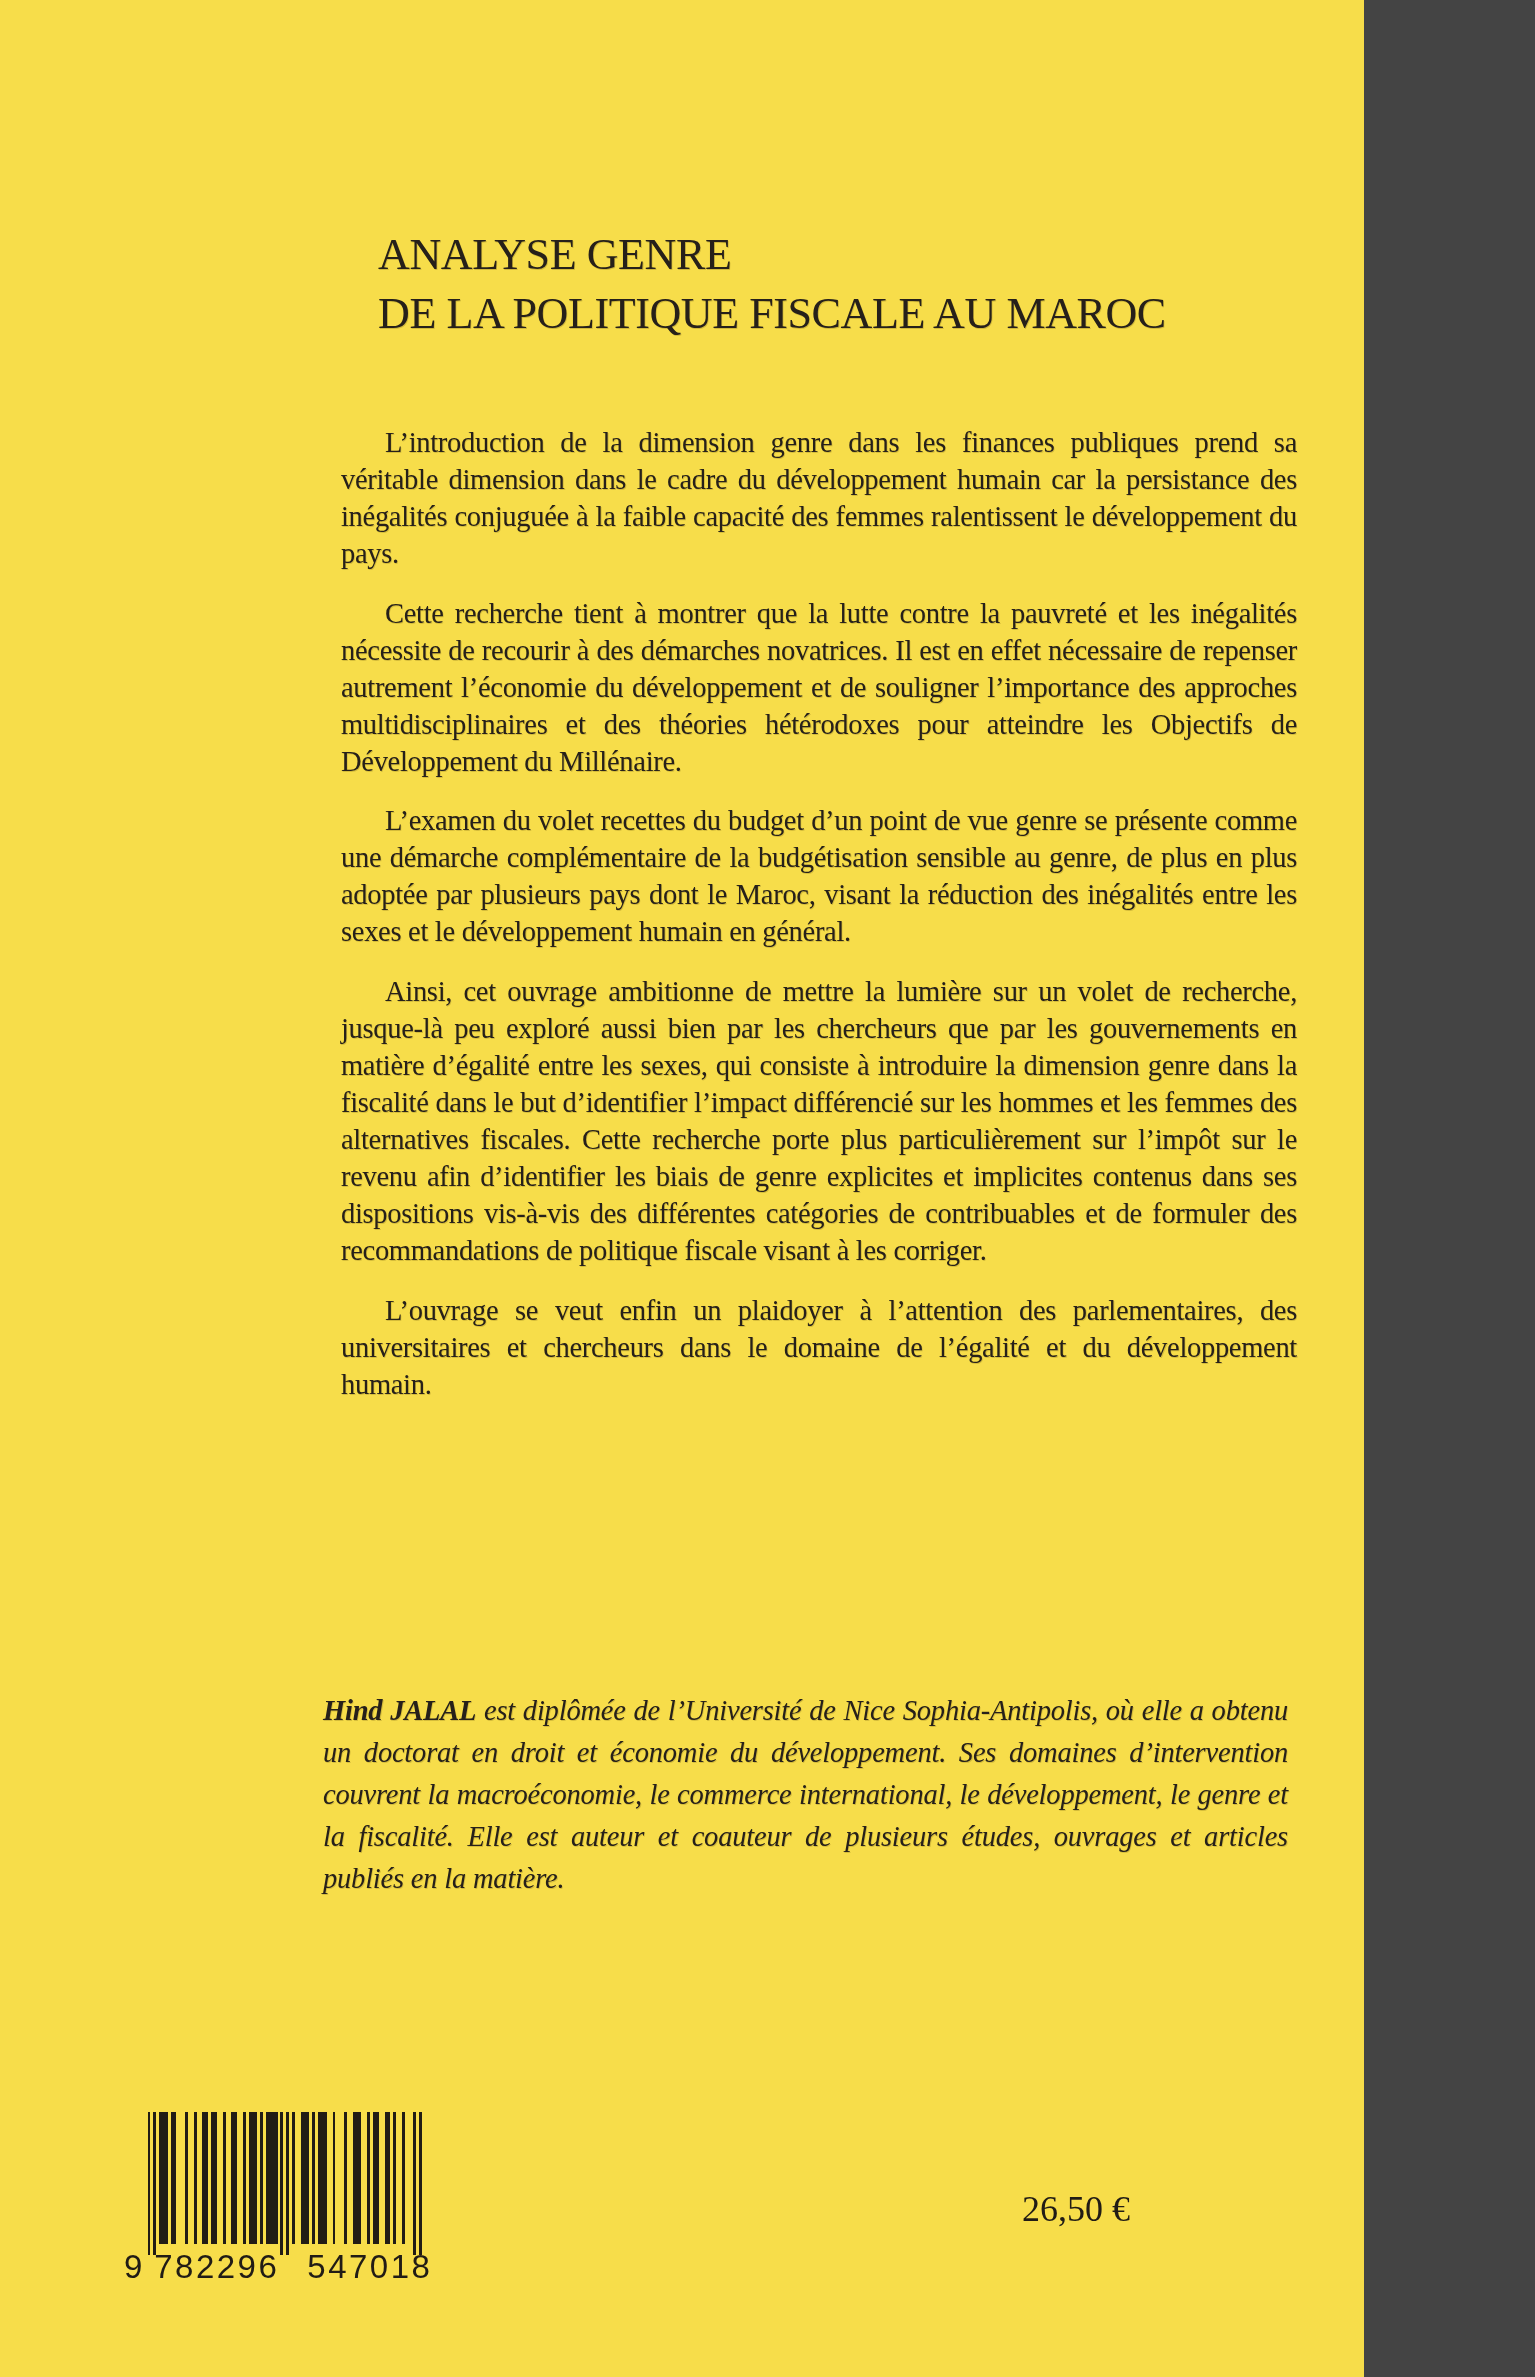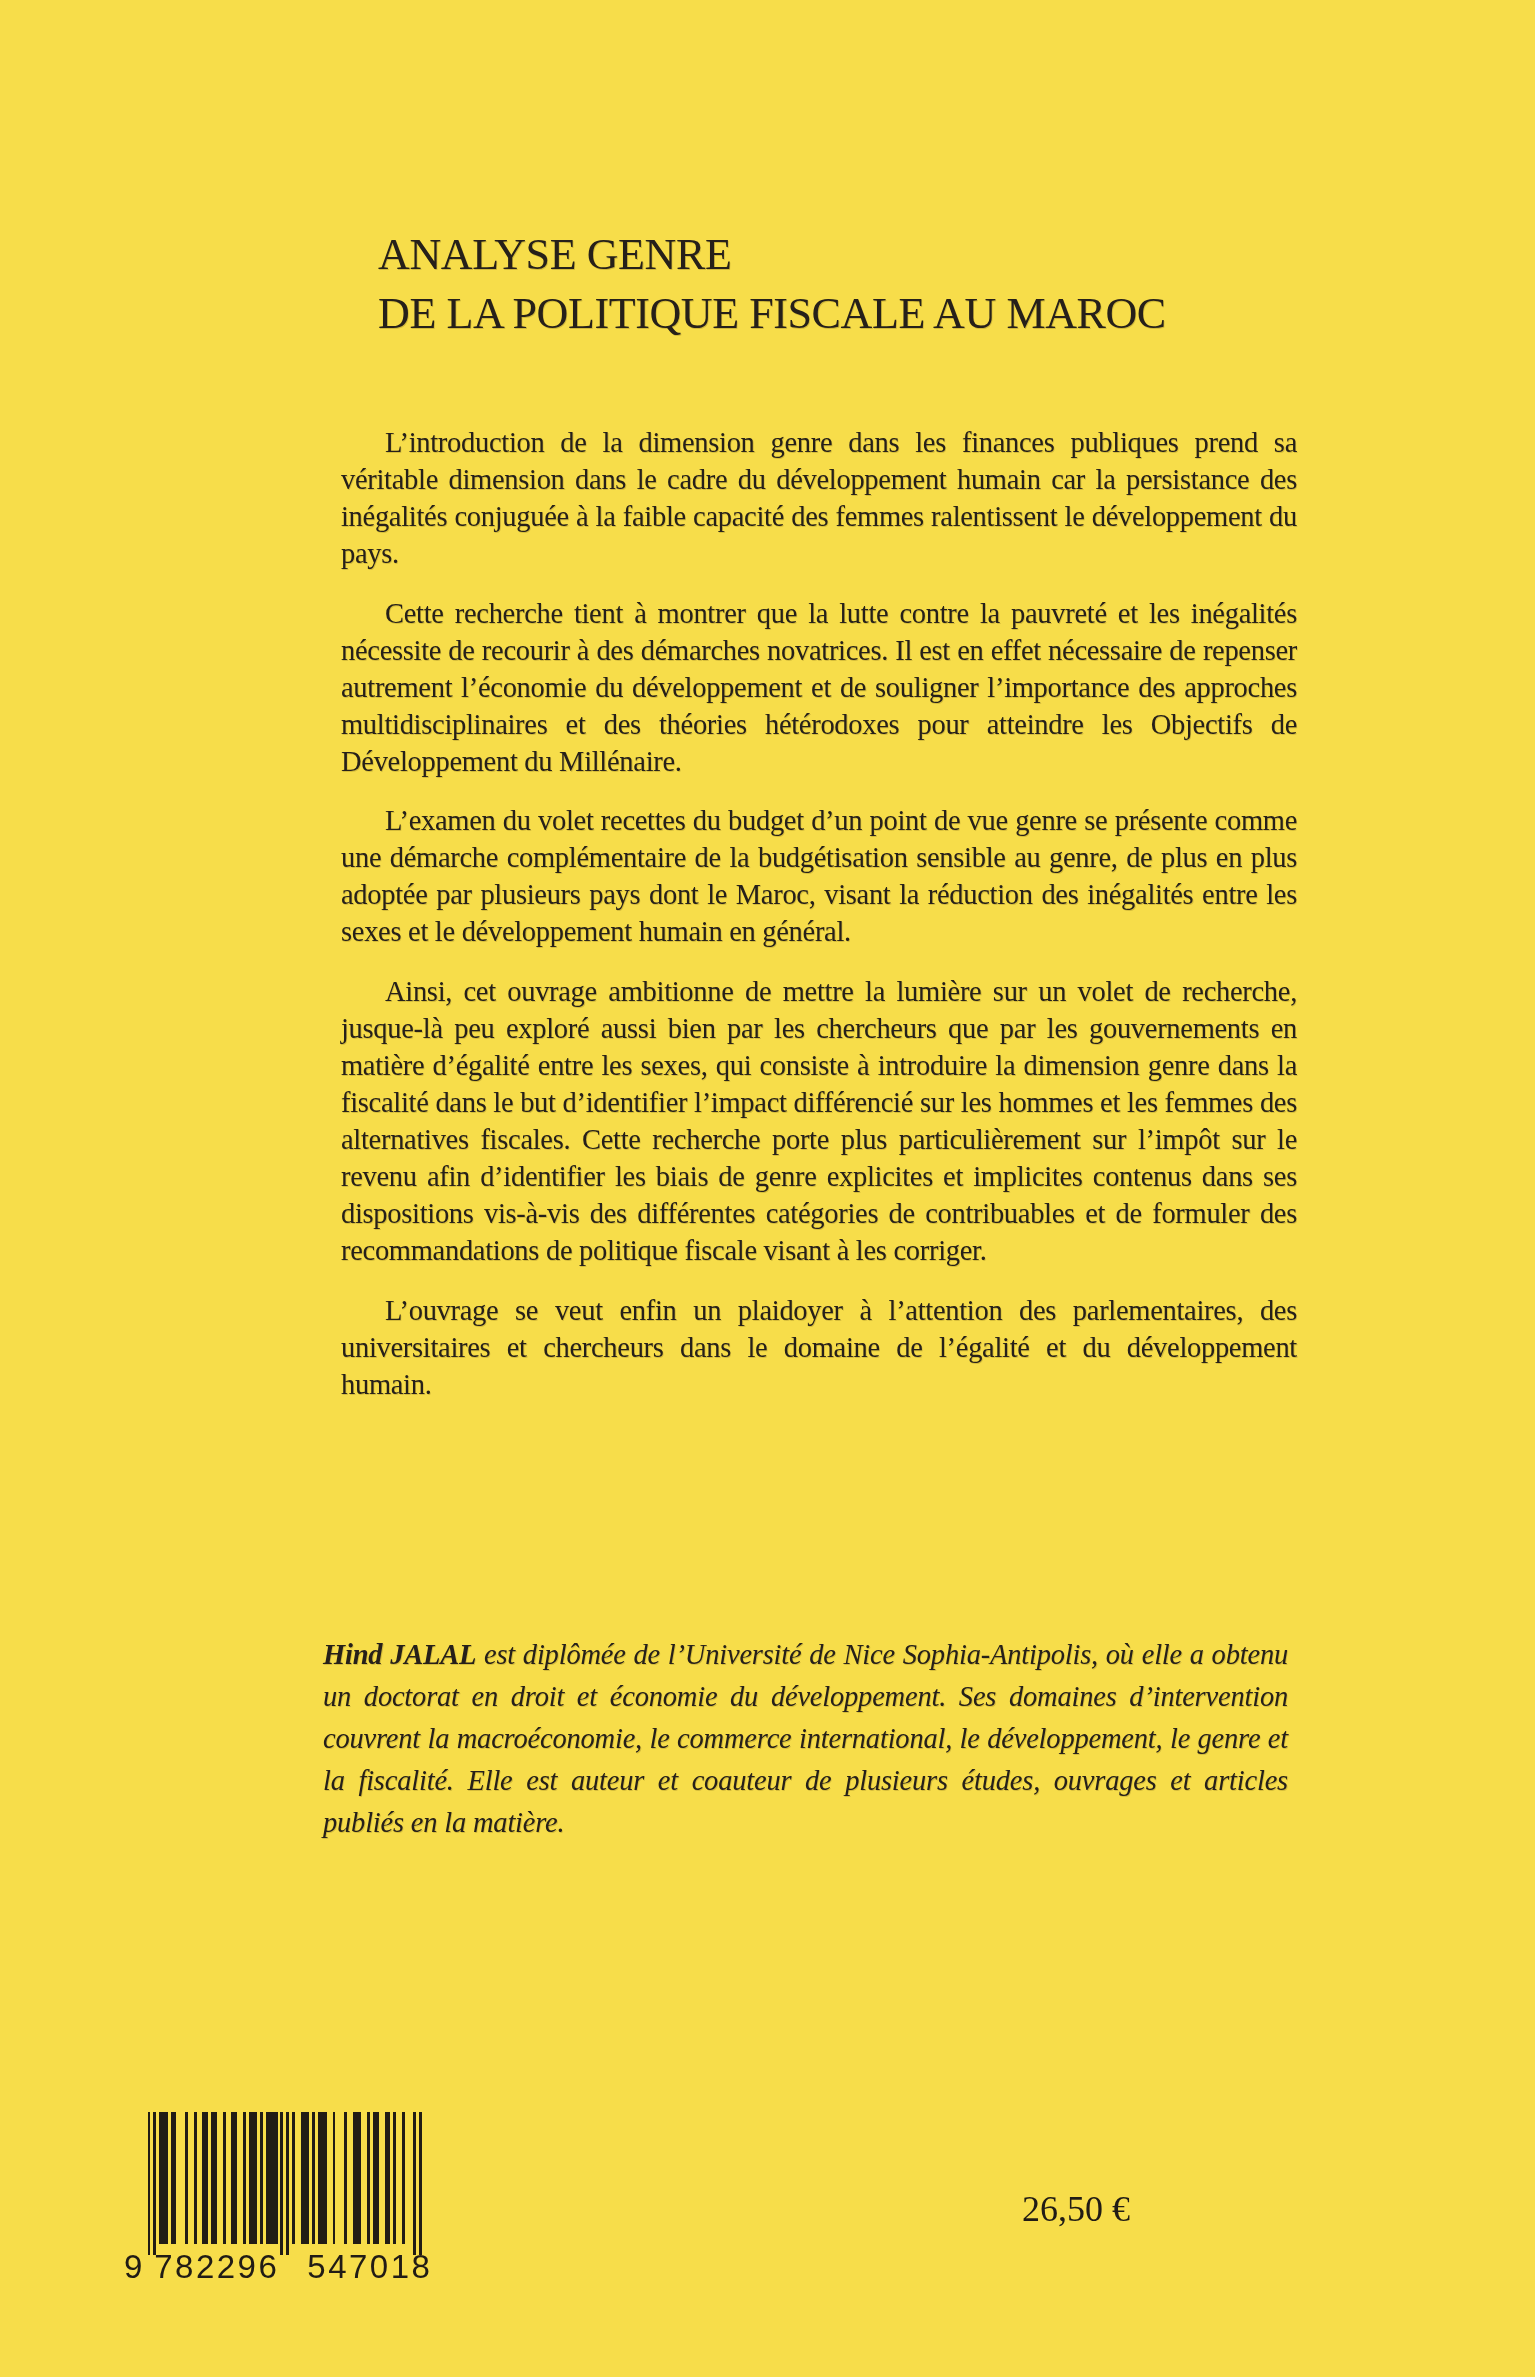--- a/index.html
+++ b/index.html
@@ -2,21 +2,21 @@
 <html lang="fr" style="font-size:13.4px"><head>
 <meta charset="utf-8">
 <style>
   :root{
     --ink:#26201a;
     --paper:#f7dd4a;
   }
   html,body{margin:0;padding:0;background:#444;}
   .page{
     position:relative;
-    width:1535px;height:2377px;
+    width:1364px;height:2377px;
     background:var(--paper);
     overflow:hidden;
     font-family:"Liberation Serif", serif;
     color:var(--ink);
   }
   
   .title-block{
     position:absolute;left:378px;top:225px;width:973px;
   }
   .title-line{
@@ -43,21 +43,21 @@
     margin:0 0 22.7px 0;
     font-size:28.5px;
     line-height:37px;
     text-align:justify;
     text-indent:44px;
     letter-spacing:-0.3px;
     text-shadow:0.8px 0.8px 0 rgba(94,74,7,.22);
   }
   
   .bio{
-    position:absolute;left:323px;top:1634px;width:965px;
+    position:absolute;left:323px;top:1690px;width:965px;
   }
   .bio p{
     margin:0;
     font-size:28.5px;
     line-height:42px;
     font-style:italic;
     text-align:justify;
     letter-spacing:-0.2px;
     text-shadow:0.8px 0.8px 0 rgba(94,74,7,.22);
   }

